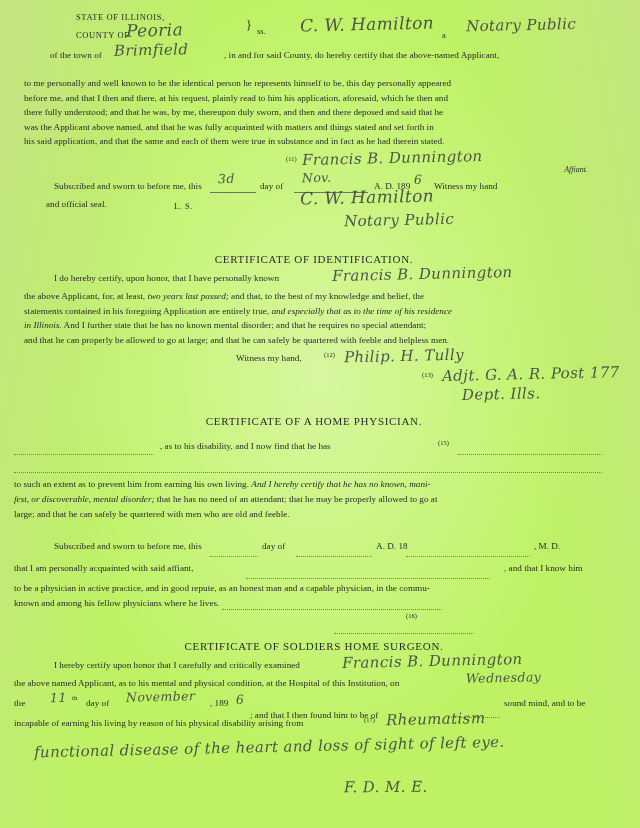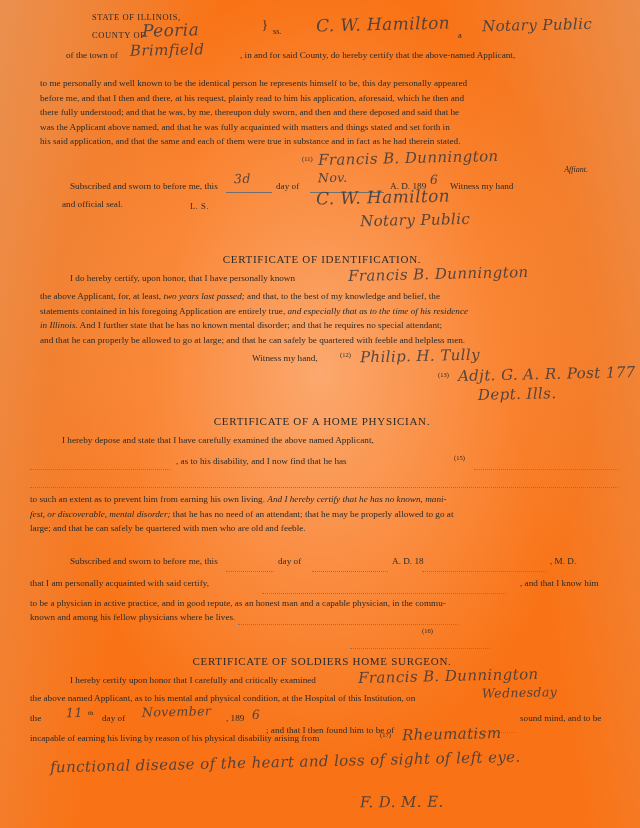--- a/index.html
+++ b/index.html
@@ -7,23 +7,23 @@
     width:640px;height:828px;
     background:#efeee9;
     font-family:"Liberation Serif", serif;
     color:#2b2b2b;
     overflow:hidden;
     position:relative;
   }
   .page{
     position:relative;
     width:640px;height:828px;
-    background:#f97316;
+    background:#bef264;
     box-sizing:border-box;
-    padding:10px 26px 0 30px;
+    padding:10px 26px 0 14px;
   }
   
   .page:before{
     content:"";
     position:absolute;inset:0;
     background:
       radial-gradient(ellipse at 50% 45%, rgba(255,255,255,0.38) 0%, rgba(233,230,221,0.0) 60%),
       linear-gradient(100deg, rgba(205,200,188,0.35) 0%, rgba(255,255,255,0) 28%),
       linear-gradient(260deg, rgba(205,200,188,0.30) 0%, rgba(255,255,255,0) 25%);
     pointer-events:none;
@@ -166,23 +166,20 @@
       <span style="position:absolute;left:222px;top:6px;font-size:9.2px;">Witness my hand,</span>
       <span class="sup" style="position:absolute;left:310px;top:4px;">(12)</span>
       <span class="ov hw" style="left:330px;top:0px;">Philip. H. Tully</span>
       <span class="sup" style="position:absolute;left:408px;top:24px;">(13)</span>
       <span class="ov hw" style="left:428px;top:18px;">Adjt. G. A. R. Post 177</span>
       <span class="ov hw" style="left:448px;top:38px;">Dept. Ills.</span>
     </div>
 
     <div class="section-title" style="margin-top:18px;">CERTIFICATE OF A HOME PHYSICIAN.</div>
 
-    <div class="prt" style="margin-left:10px;">
-      <div class="indent">I hereby depose and state that I have carefully examined the above named Applicant,</div>
-    </div>
 
     <div class="row" style="height:22px;">
       <span class="dotrule" style="position:absolute;left:0px;top:10px;width:140px;"></span>
       <span style="position:absolute;left:146px;top:8px;font-size:9.2px;">, as to his disability, and I now find that he has</span>
       <span class="sup" style="position:absolute;left:424px;top:6px;">(15)</span>
       <span class="dotrule" style="position:absolute;left:444px;top:10px;width:144px;"></span>
     </div>
     <div class="row" style="height:22px;">
       <span class="dotrule" style="position:absolute;left:0px;top:6px;width:588px;"></span>
     </div>
@@ -202,21 +199,21 @@
       <span style="position:absolute;left:40px;top:6px;font-size:9.2px;">Subscribed and sworn to before me, this</span>
       <span class="dotrule" style="position:absolute;left:196px;top:10px;width:48px;"></span>
       <span style="position:absolute;left:248px;top:6px;font-size:9.2px;">day of</span>
       <span class="dotrule" style="position:absolute;left:282px;top:10px;width:76px;"></span>
       <span style="position:absolute;left:362px;top:6px;font-size:9.2px;">A. D. 18</span>
       <span class="dotrule" style="position:absolute;left:392px;top:10px;width:124px;"></span>
       <span style="position:absolute;left:520px;top:6px;font-size:9.2px;">, M. D.</span>
     </div>
 
     <div class="row" style="height:20px;">
-      <span style="position:absolute;left:0px;top:2px;font-size:9.2px;">that I am personally acquainted with said certify,</span>
+      <span style="position:absolute;left:0px;top:2px;font-size:9.2px;">that I am personally acquainted with said affiant,</span>
       <span class="dotrule" style="position:absolute;left:232px;top:6px;width:244px;"></span>
       <span style="position:absolute;left:490px;top:2px;font-size:9.2px;">, and that I know him</span>
     </div>
 
     <div class="prt">
       <div>to be a physician in active practice, and in good repute, as an honest man and a capable physician, in the commu-</div>
       <div>
         <span>known and among his fellow physicians where he lives.</span>
         <span class="dotrule" style="width:220px;"></span>
       </div>

